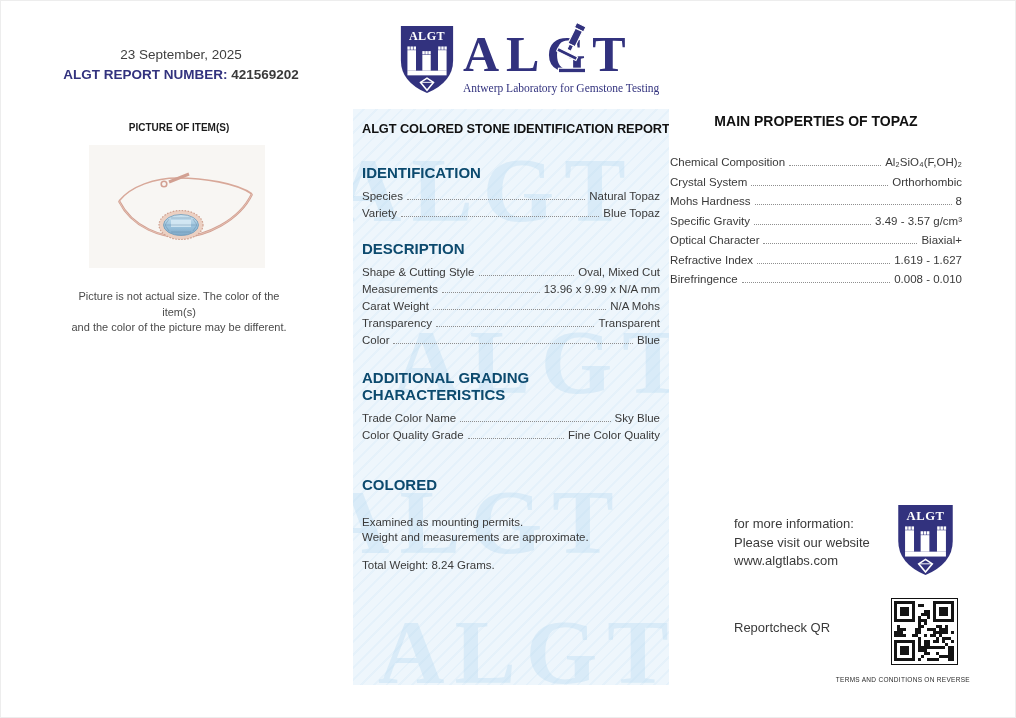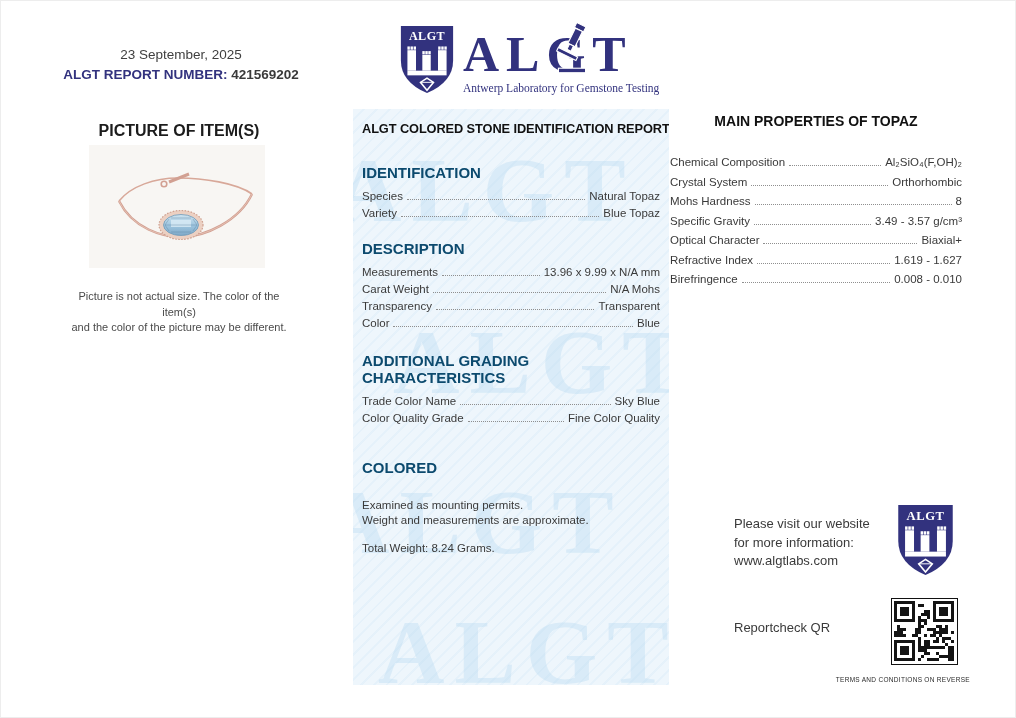--- a/index.html
+++ b/index.html
@@ -24,21 +24,21 @@
     font-size:50px; line-height:54px; color:#32327e; letter-spacing:7px; white-space:nowrap;
   }
   .logo-microscope { position:absolute; left:92px; top:-4px; width:34px; height:52px; }
   .logo-sub {
     font-family:"Liberation Serif","DejaVu Serif",serif; font-size:11.5px;
     color:#32327e; text-align:center; margin-top:1px; white-space:nowrap;
   }
 
   
   .picture-title { position:absolute; left:78px; top:121px; width:200px; text-align:center;
-    font-size:16px; font-weight:bold; color:#1c1c1c; }
+    font-size:10px; font-weight:bold; color:#1c1c1c; }
   .picture-box { position:absolute; left:88px; top:144px; width:176px; height:123px; background:#f8f6f3; }
   .picture-box svg { display:block; }
   .disclaimer { position:absolute; left:62px; top:288px; width:232px; text-align:center;
     font-size:11px; line-height:15.5px; color:#4a4a4a; }
   .disclaimer span { display:block; }
 
   
   .report-panel { position:absolute; left:352px; top:108px; width:316px; height:576px;
     background:#eef6fc; overflow:hidden; }
   .report-panel::after { content:""; position:absolute; inset:0; pointer-events:none;
@@ -184,20 +184,25 @@
         <div class="prow">
           <span class="plabel">Variety</span>
           <span class="leader"></span>
           <span class="pvalue">Blue Topaz</span>
         </div>
       </div>
 
       <div class="sec sec-desc">
         <div class="sec-h">DESCRIPTION</div>
         <div class="prow">
+          <span class="plabel">Shape &amp; Cutting Style</span>
+          <span class="leader"></span>
+          <span class="pvalue">Oval, Mixed Cut</span>
+        </div>
+        <div class="prow">
           <span class="plabel">Measurements</span>
           <span class="leader"></span>
           <span class="pvalue">13.96 x 9.99 x N/A mm</span>
         </div>
         <div class="prow">
           <span class="plabel">Carat Weight</span>
           <span class="leader"></span>
           <span class="pvalue">N/A Mohs</span>
         </div>
         <div class="prow">
@@ -270,22 +275,22 @@
       <span class="pvalue">1.619 - 1.627</span>
     </div>
     <div class="prow">
       <span class="plabel">Birefringence</span>
       <span class="leader"></span>
       <span class="pvalue">0.008 - 0.010</span>
     </div>
   </div>
 
   <div class="website">
+    <span>for more information:</span>
     <span>Please visit our website</span>
-    <span>for more information:</span>
     <span>www.algtlabs.com</span>
   </div>
   <svg class="shield-small" viewBox="0 0 60 74">
       <use href="#shield-glyph"></use>
     </svg>
 
   <div class="reportcheck-label">Reportcheck QR</div>
   <div class="qr">
     <div class="qr-grid" id="qr-grid">
       <div class="qr-finder qf-tl">

